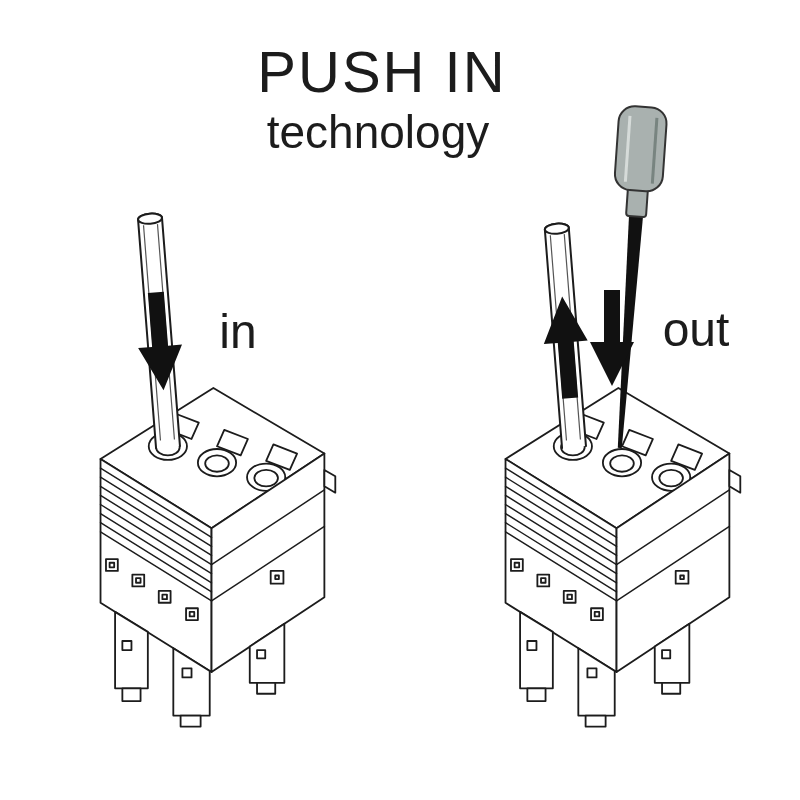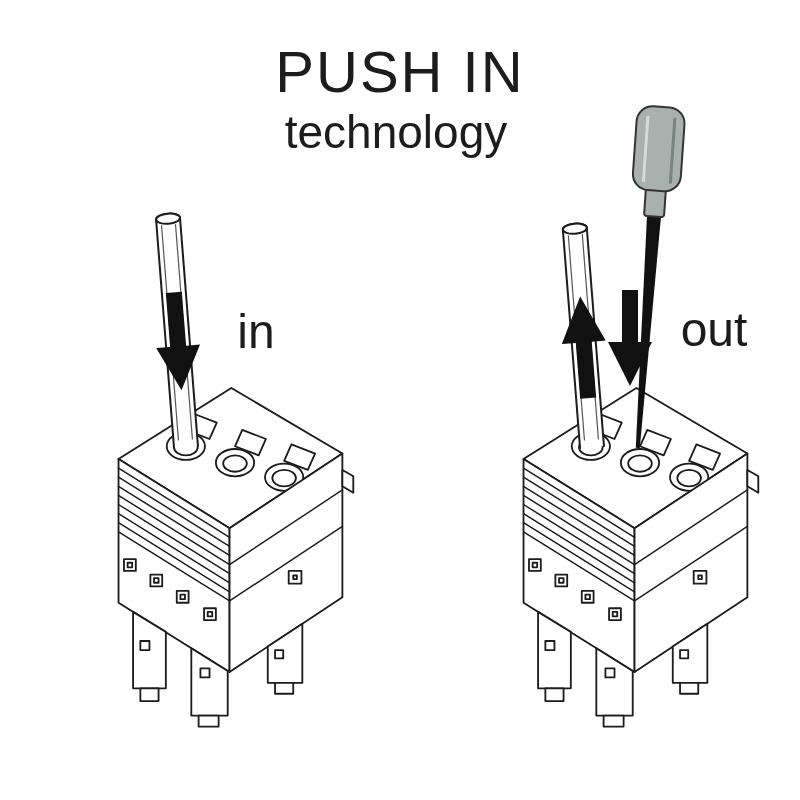--- a/index.html
+++ b/index.html
@@ -1,17 +1,17 @@
 <!DOCTYPE html>
 <html><head>
 <meta charset="utf-8">
 <style>
   html,body{margin:0;padding:0;background:#ffffff;}
   body{width:800px;height:800px;font-family:"Liberation Sans",sans-serif;position:relative;overflow:hidden;}
-  .stage{position:absolute;inset:0;padding-left:18px;}
+  .stage{position:absolute;inset:0;}
   svg{display:block;}
   .title-text{font-size:58px;letter-spacing:2px;fill:#1c1c1c;}
   .subtitle-text{font-size:46px;fill:#1c1c1c;}
   .side-label{font-size:48px;fill:#1c1c1c;}
   .ln{fill:#ffffff;stroke:#1c1c1c;stroke-width:2;stroke-linejoin:round;stroke-linecap:round;}
   .thin{stroke:#1c1c1c;stroke-width:1.6;fill:none;}
 </style>
 </head>
 <body>
 

